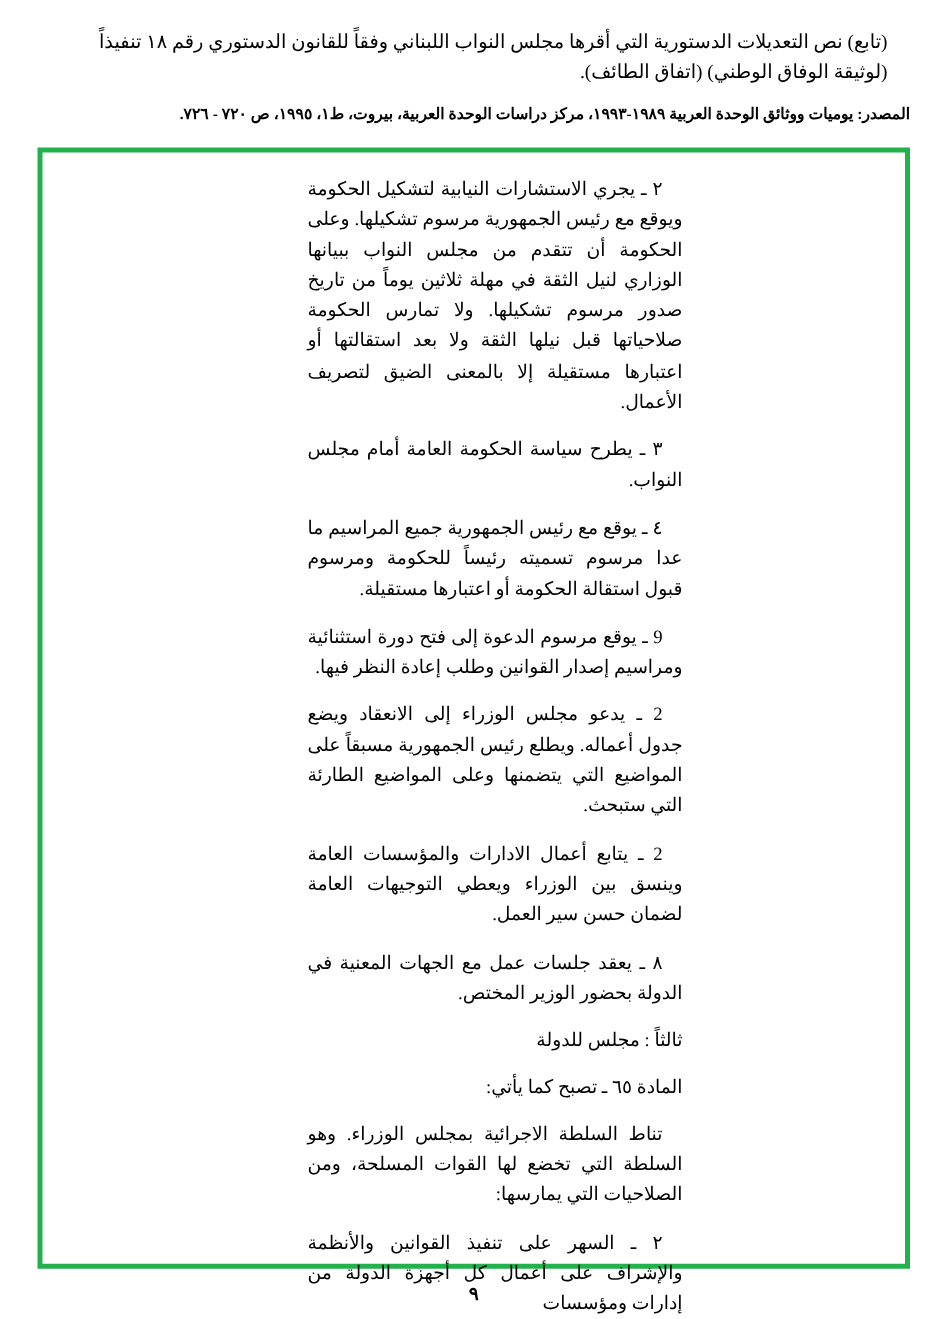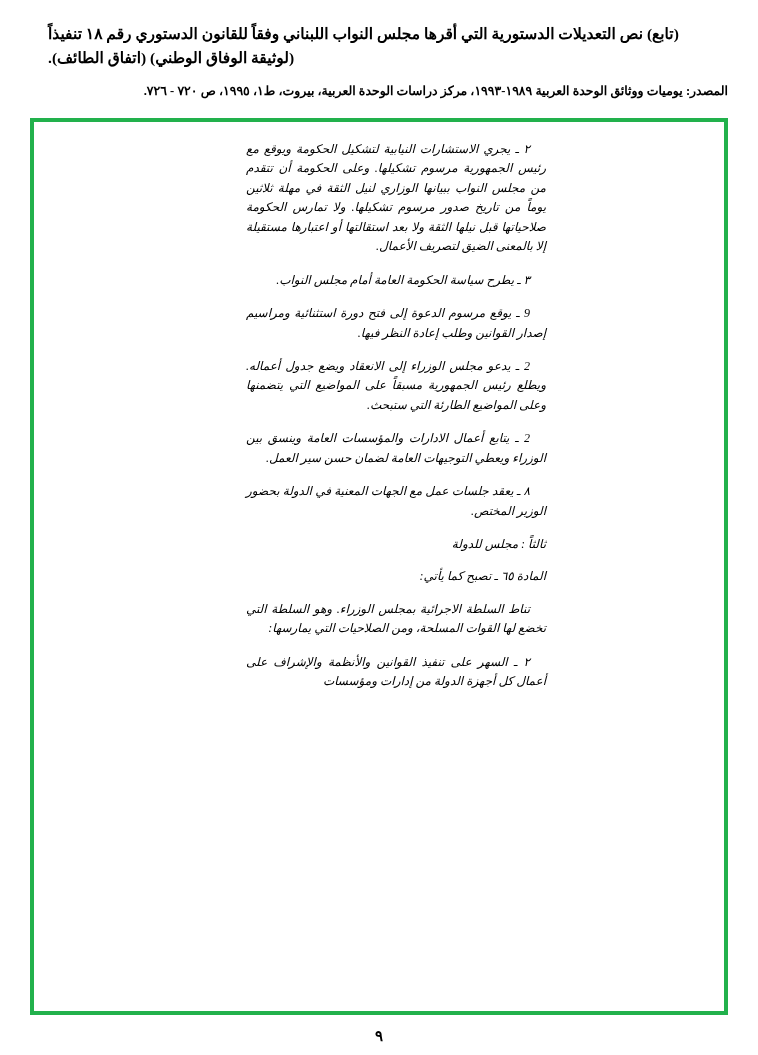--- a/index.html
+++ b/index.html
@@ -16,22 +16,22 @@
     overflow: hidden;
   }
   .page {
     width: 758px;
     height: 1055px;
     box-sizing: border-box;
     padding: 22px 30px 0 30px;
     position: relative;
   }
   .doc-title {
-    text-align: left;
-    font-weight: bold;
+    text-align: right;
+    font-weight: normal;
     font-size: 15.5px;
     line-height: 1.55;
     direction: rtl;
     margin: 0 18px;
     letter-spacing: 0;
   }
   .doc-source {
     text-align: right;
     font-weight: bold;
     font-size: 12.5px;
@@ -53,25 +53,24 @@
   .body-col {
     position: absolute;
     top: 18px;
     right: 178px;
     width: 300px;
     direction: rtl;
     text-align: justify;
     text-align-last: right;
   }
   .para {
-    font-size: 12px;
+    font-size: 15px;
     line-height: 1.62;
     margin: 0 0 14px 0;
     direction: rtl;
-    font-style: italic;
   }
   .para.indent {
     text-indent: 16px;
   }
   .para.heading {
     margin-bottom: 13px;
   }
   .page-number {
     position: absolute;
     left: 0;
@@ -89,20 +88,21 @@
 <div class="page">
 
   <div class="doc-title">(تابع) نص التعديلات الدستورية التي أقرها مجلس النواب اللبناني وفقاً للقانون الدستوري رقم ١٨ تنفيذاً (لوثيقة الوفاق الوطني) (اتفاق الطائف).</div>
 
   <div class="doc-source">المصدر: يوميات ووثائق الوحدة العربية ١٩٨٩-١٩٩٣، مركز دراسات الوحدة العربية، بيروت، ط١، ١٩٩٥، ص ٧٢٠ - ٧٢٦.</div>
 
   <div class="frame">
     <div class="body-col">
       <p class="para indent">٢ ـ يجري الاستشارات النيابية لتشكيل الحكومة ويوقع مع رئيس الجمهورية مرسوم تشكيلها. وعلى الحكومة أن تتقدم من مجلس النواب ببيانها الوزاري لنيل الثقة في مهلة ثلاثين يوماً من تاريخ صدور مرسوم تشكيلها. ولا تمارس الحكومة صلاحياتها قبل نيلها الثقة ولا بعد استقالتها أو اعتبارها مستقيلة إلا بالمعنى الضيق لتصريف الأعمال.</p>
       <p class="para indent">٣ ـ يطرح سياسة الحكومة العامة أمام مجلس النواب.</p>
+      <p class="para indent">٤ ـ يوقع مع رئيس الجمهورية جميع المراسيم ما عدا مرسوم تسميته رئيساً للحكومة ومرسوم قبول استقالة الحكومة أو اعتبارها مستقيلة.</p>
       <p class="para indent">9 ـ يوقع مرسوم الدعوة إلى فتح دورة استثنائية ومراسيم إصدار القوانين وطلب إعادة النظر فيها.</p>
       <p class="para indent">2 ـ يدعو مجلس الوزراء إلى الانعقاد ويضع جدول أعماله. ويطلع رئيس الجمهورية مسبقاً على المواضيع التي يتضمنها وعلى المواضيع الطارئة التي ستبحث.</p>
       <p class="para indent">2 ـ يتابع أعمال الادارات والمؤسسات العامة وينسق بين الوزراء ويعطي التوجيهات العامة لضمان حسن سير العمل.</p>
       <p class="para indent">٨ ـ يعقد جلسات عمل مع الجهات المعنية في الدولة بحضور الوزير المختص.</p>
       <p class="para heading">ثالثاً : مجلس للدولة</p>
       <p class="para heading">المادة ٦٥ ـ تصبح كما يأتي:</p>
       <p class="para indent">تناط السلطة الاجرائية بمجلس الوزراء. وهو السلطة التي تخضع لها القوات المسلحة، ومن الصلاحيات التي يمارسها:</p>
       <p class="para indent">٢ ـ السهر على تنفيذ القوانين والأنظمة والإشراف على أعمال كل أجهزة الدولة من إدارات ومؤسسات</p>
     </div>
   </div>

